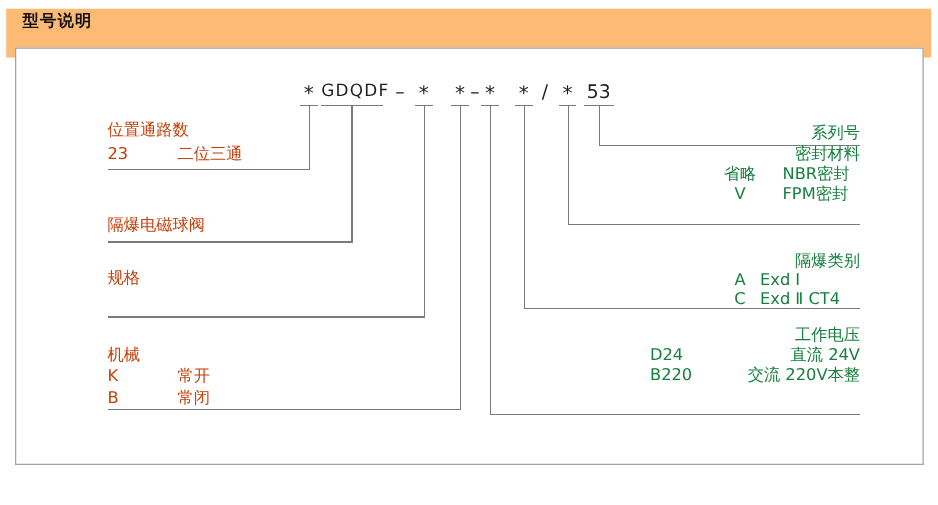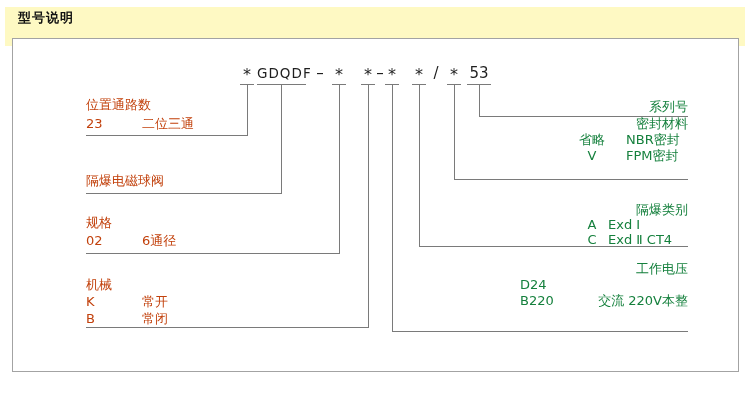--- a/index.html
+++ b/index.html
@@ -4,21 +4,21 @@
 <style>
   html,body{margin:0;padding:0;}
   body{
     width:750px;height:404px;position:relative;background:#ffffff;
     font-family:"DejaVu Sans","Liberation Sans",sans-serif;
     -webkit-font-smoothing:antialiased;overflow:hidden;
   }
   .abs{position:absolute;}
   
   .hdr{
-    left:5px;top:7px;width:740px;height:39px;background:#fef9c3;
+    left:5px;top:7px;width:740px;height:39px;background:#fdba74;
   }
   .hdr-title{
     position:absolute;left:13px;top:0;height:21px;line-height:21px;
     font-size:13px;font-weight:bold;color:#111;letter-spacing:1px;
   }
   
   .box{
     left:12px;top:38px;width:727px;height:334px;
     background:#fff;border:1px solid #a3a3a3;box-sizing:border-box;
   }
@@ -104,24 +104,20 @@
     <span class="rd">二位三通</span>
   </div>
 </div>
 
 <div class="lgroup lh18" style="top:172px;">
   <span class="g-title">隔爆电磁球阀</span>
 </div>
 
 <div class="lgroup lh18" style="top:214px;">
   <span class="g-title">规格</span>
-  <div class="row lrow">
-    <span class="rc">02</span>
-    <span class="rd">6通径</span>
-  </div>
 </div>
 
 <div class="lgroup lh17" style="top:276px;">
   <span class="g-title">机械</span>
   <div class="row lrow">
     <span class="rc">K</span>
     <span class="rd">常开</span>
   </div>
   <div class="row lrow">
     <span class="rc">B</span>
@@ -154,18 +150,19 @@
   <div class="row rrow">
     <span class="rc">C</span>
     <span class="rd">Exd Ⅱ CT4</span>
   </div>
 </div>
 
 <div class="rgroup lh16 g-volt" style="top:261px;">
   <span class="g-title">工作电压</span>
   <div class="row rrow">
     <span class="rc">D24</span>
+    <span class="rd">直流 24V</span>
   </div>
   <div class="row rrow">
     <span class="rc">B220</span>
     <span class="rd">交流 220V本整</span>
   </div>
 </div>
 
 </body></html>

